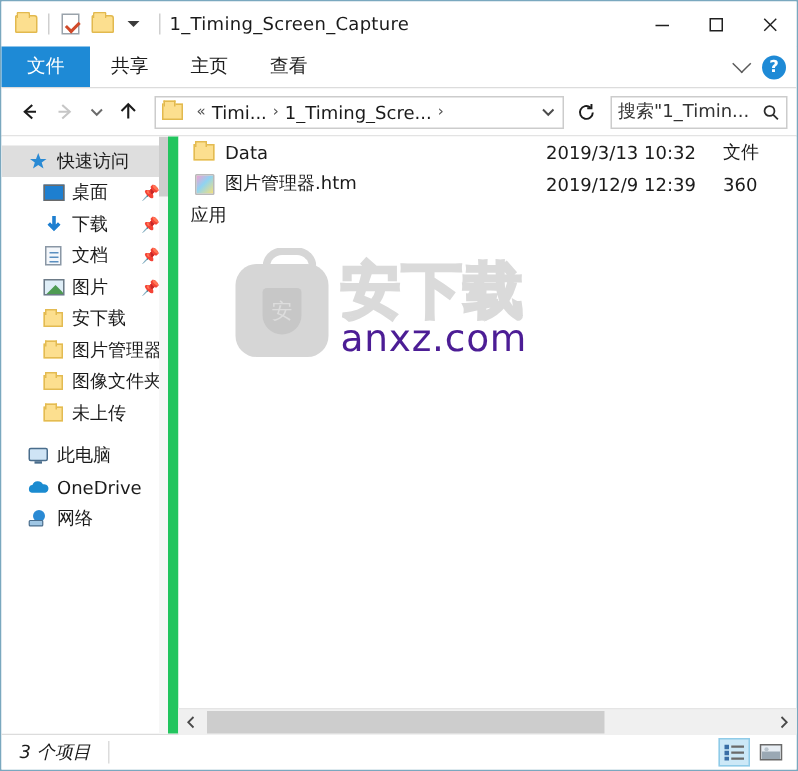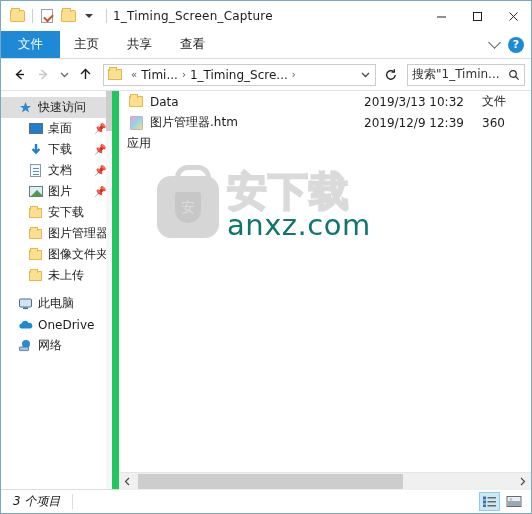--- a/index.html
+++ b/index.html
@@ -489,22 +489,22 @@
   }
   #wm-cn {
     font-size: 40px;
     line-height: 0.95;
     color: transparent;
     -webkit-text-stroke: 2px #dadada;
     font-weight: bold;
     letter-spacing: 1px;
   }
   #wm-url {
-    font-size: 29px;
-    color: #0f766e;
+    font-size: 25px;
+    color: #4c1d95;
     margin-top: -2px;
     letter-spacing: 0.5px;
   }
 
   
   #hscroll {
     height: 17px;
     background: #f0f0f0;
     display: flex;
     align-items: center;
@@ -604,22 +604,22 @@
         <svg width="11" height="11" viewBox="0 0 11 11">
             <line x1="1.5" y1="1.5" x2="9.5" y2="9.5" stroke="#202020" stroke-width="1"></line>
             <line x1="9.5" y1="1.5" x2="1.5" y2="9.5" stroke="#202020" stroke-width="1"></line>
           </svg>
       </div>
     </div>
   </div>
 
   <div id="ribbon">
     <div class="rtab file">文件</div>
+    <div class="rtab">共享</div>
     <div class="rtab">主页</div>
-    <div class="rtab">共享</div>
     <div class="rtab">查看</div>
     <div id="ribbon-right">
       <div class="chev-sm"></div>
       <div class="help-btn">?</div>
     </div>
   </div>
 
   <div id="addressbar">
     <div class="navbtn">
       <svg width="15" height="15" viewBox="0 0 15 15">

